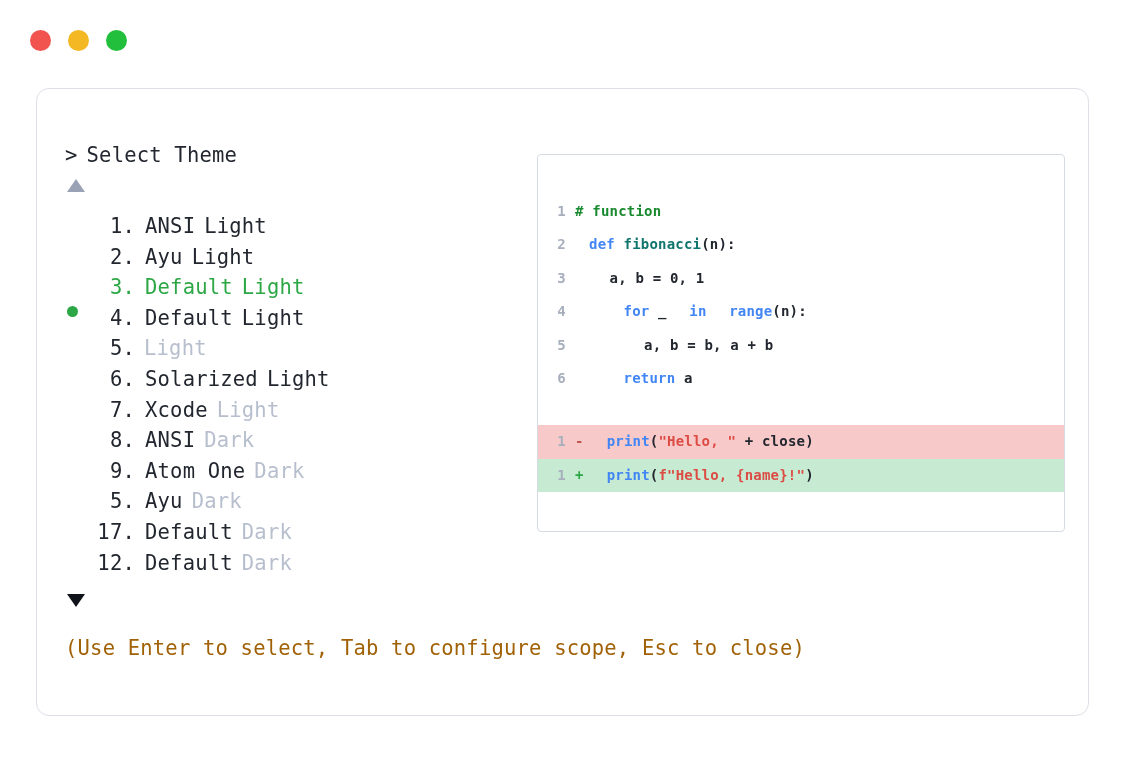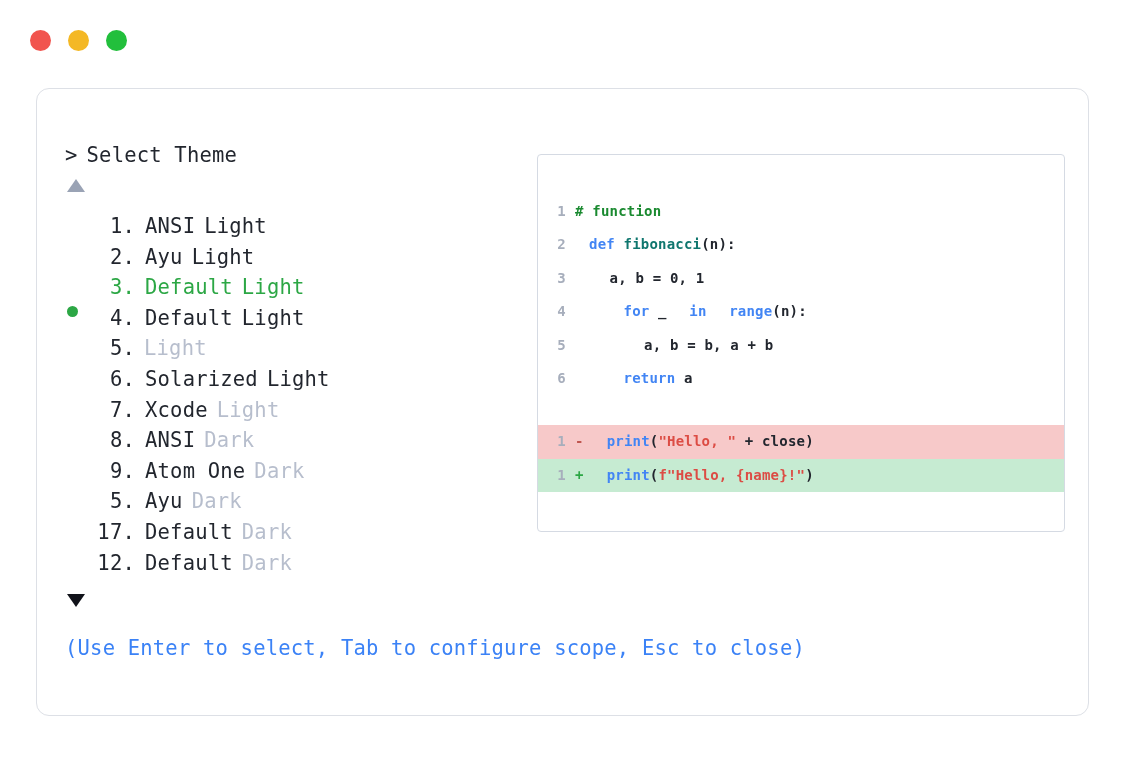--- a/index.html
+++ b/index.html
@@ -158,21 +158,21 @@
   .sign-del { color: #C0564F; }
   .sign-add { color: #2CA745; }
 
   
   .hint {
     position: absolute;
     left: 28px;
     top: 545px;
     font-size: 20.5px;
     line-height: 28px;
-    color: #3b82f6;
+    color: #a16207;
     letter-spacing: 0.2px;
     white-space: pre;
   }
 </style>
 </head>
 <body>
 
 <div id="root">
 
   <div class="titlebar">

